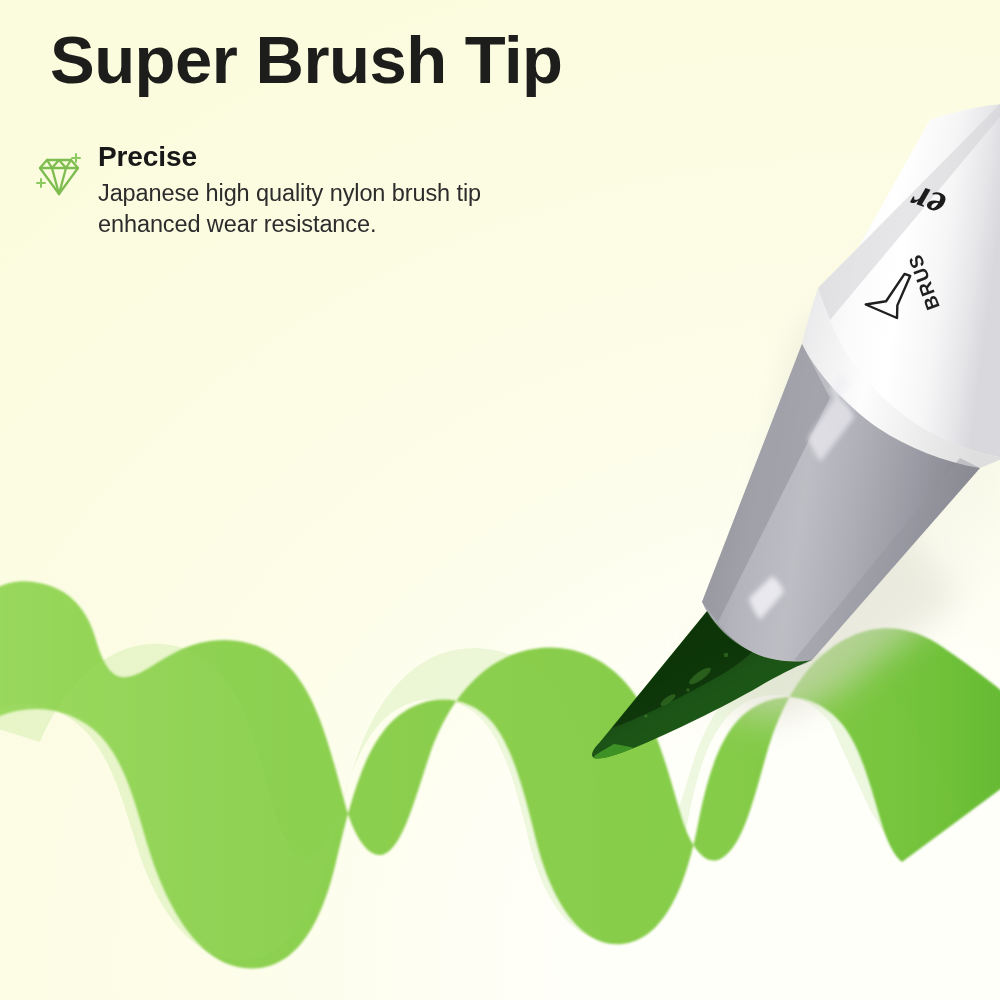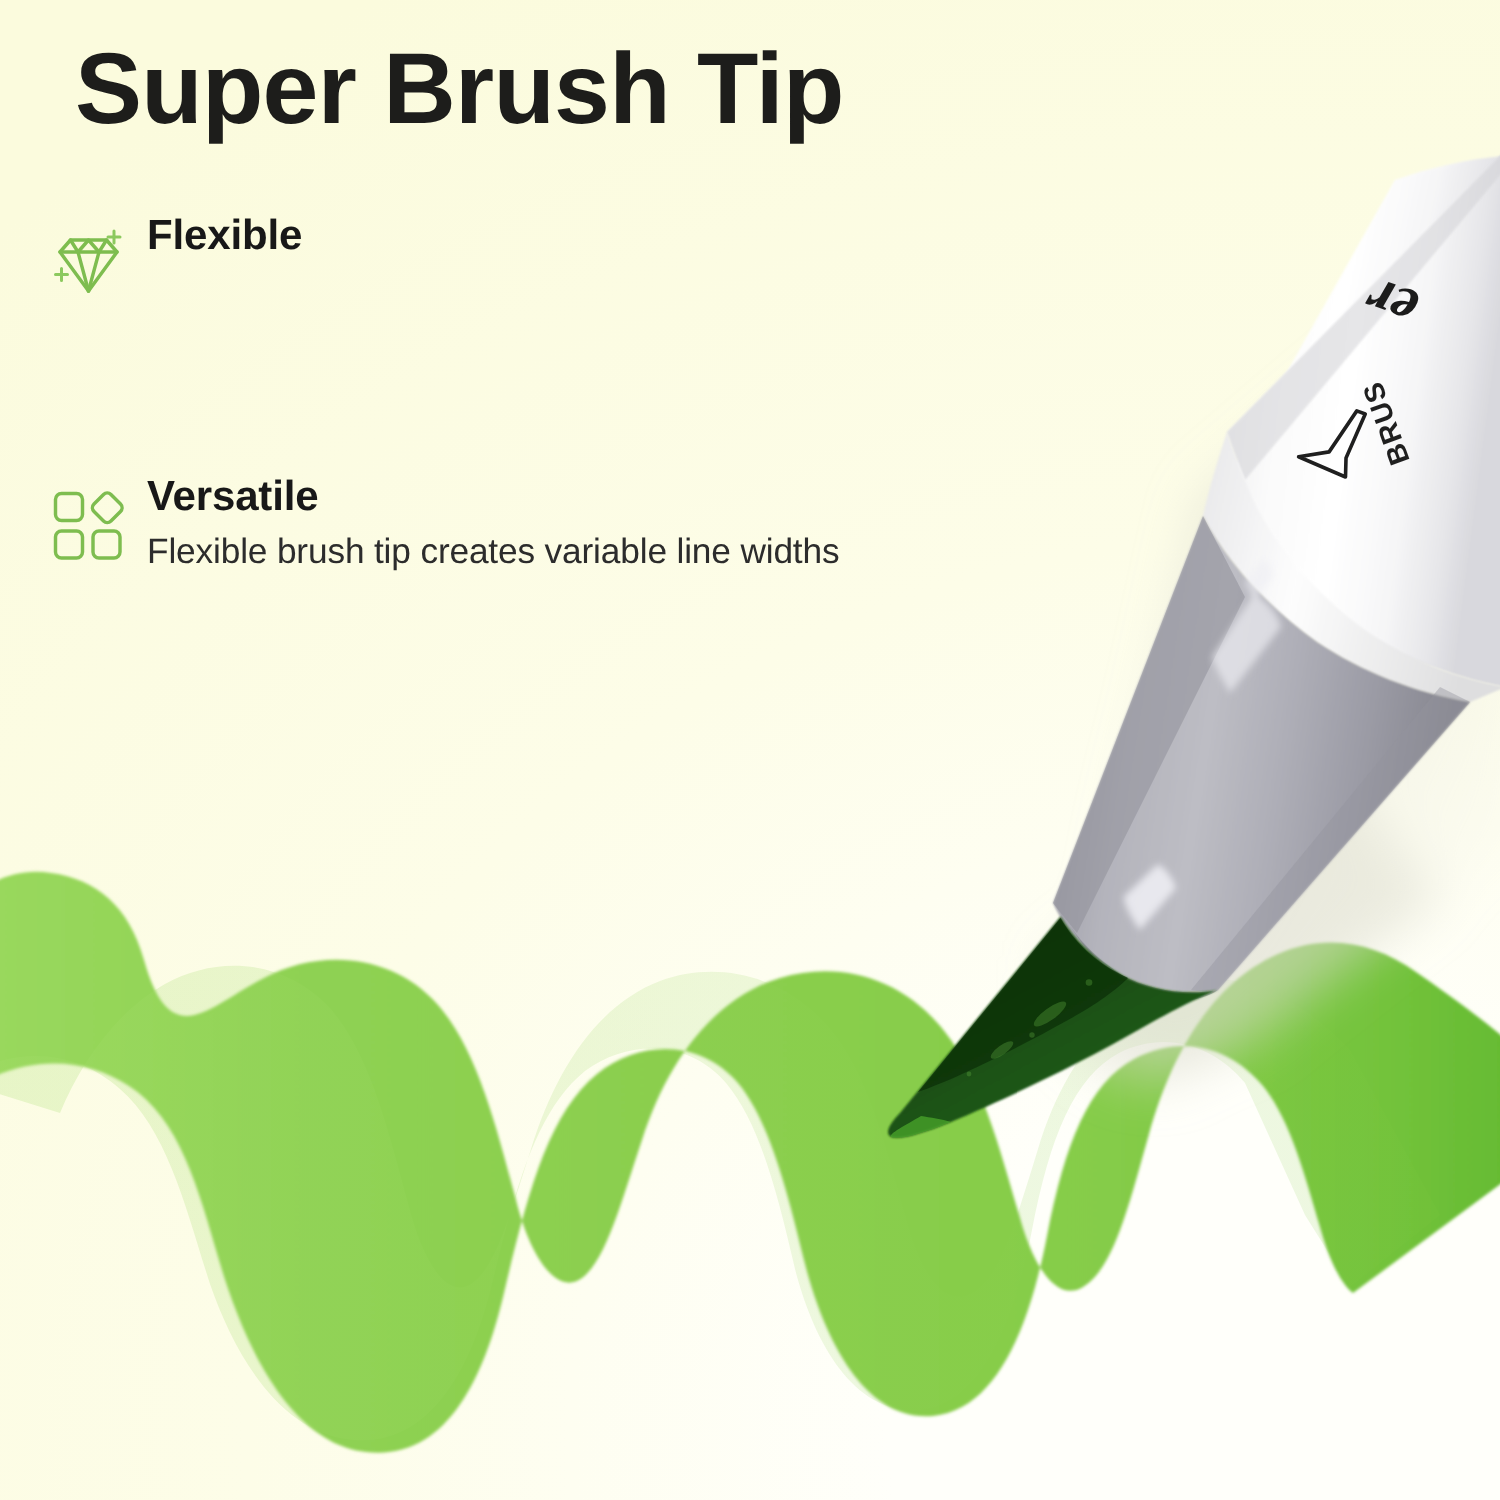--- a/index.html
+++ b/index.html
@@ -388,37 +388,22 @@
             <path d="M 40,11 L 35,19 L 28,45"></path>
             <path d="M 21,19 L 28,11 L 35,19"></path>
           </g>
           <g fill="none" stroke="#8cc95e" stroke-width="2" stroke-linecap="round">
             <path d="M 45,5 L 45,13 M 41,9 L 49,9"></path>
             <path d="M 10,30 L 10,38 M 6,34 L 14,34"></path>
           </g>
         </svg>
       </div>
       <div class="feat-text">
-        <div class="feat-title">Flexible</div>
+        <div class="feat-title">Precise</div>
+        <div class="feat-desc">Japanese high quality nylon brush tip enhanced wear resistance.</div>
       </div>
     </div>
 
-    <div class="feature">
-      <div class="feat-icon">
-        <svg width="52" height="52" viewBox="0 0 52 52">
-          <g fill="none" stroke="#7ebd4f" stroke-width="2.3" stroke-linejoin="round">
-            <rect x="4" y="4" width="18" height="18" rx="4"></rect>
-            <rect x="4" y="29" width="18" height="18" rx="4"></rect>
-            <rect x="29" y="29" width="18" height="18" rx="4"></rect>
-            <rect x="30.5" y="5.5" width="16" height="16" rx="3.5" transform="rotate(45 38.5 13.5)"></rect>
-          </g>
-        </svg>
-      </div>
-      <div class="feat-text">
-        <div class="feat-title">Versatile</div>
-        <div class="feat-desc">Flexible brush tip creates variable line widths</div>
-      </div>
-    </div>
 
 
   </div>
 
 </div>
 
 </body></html>

